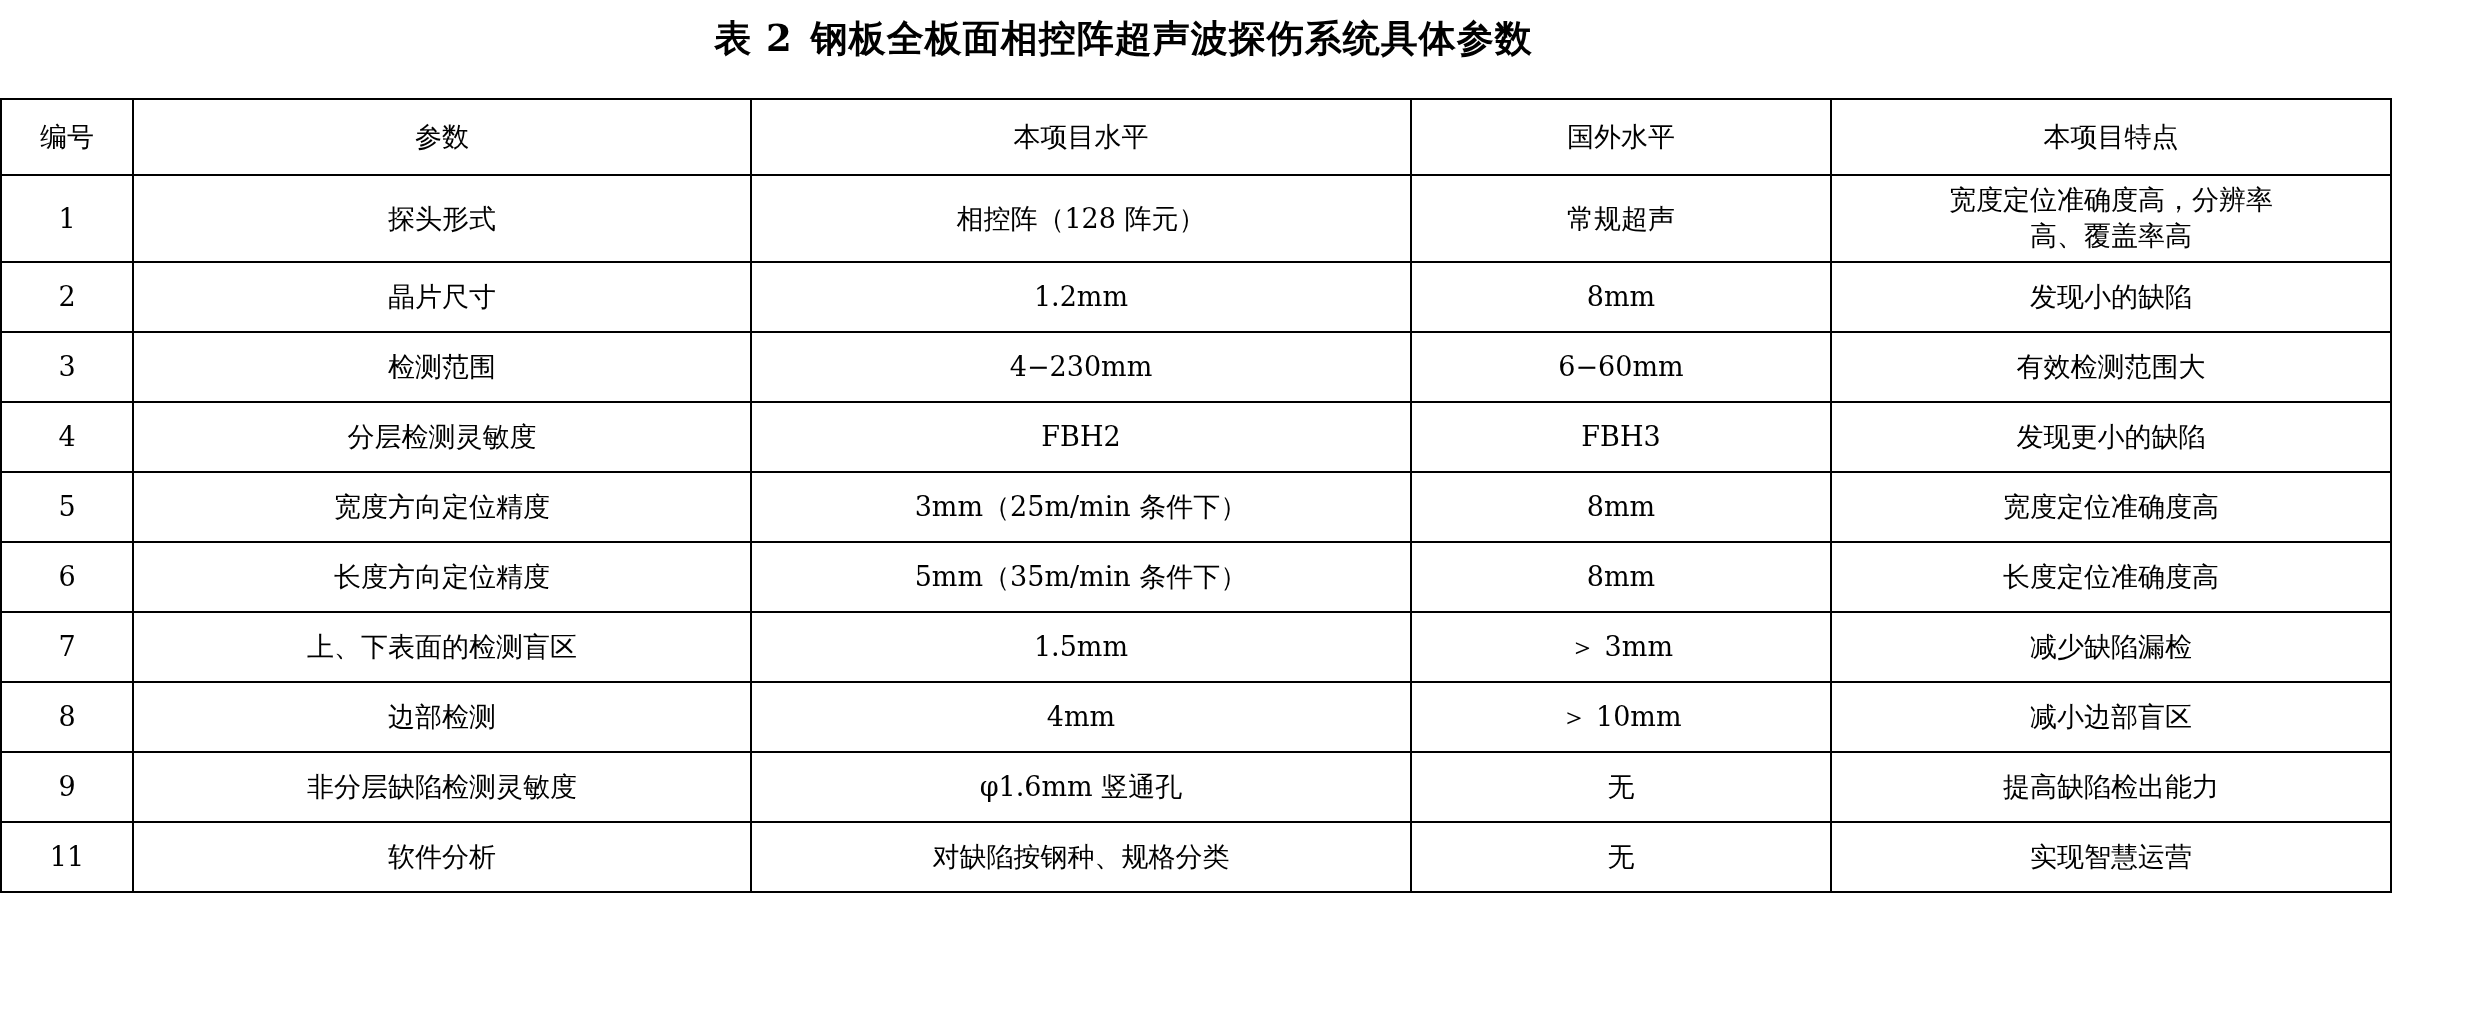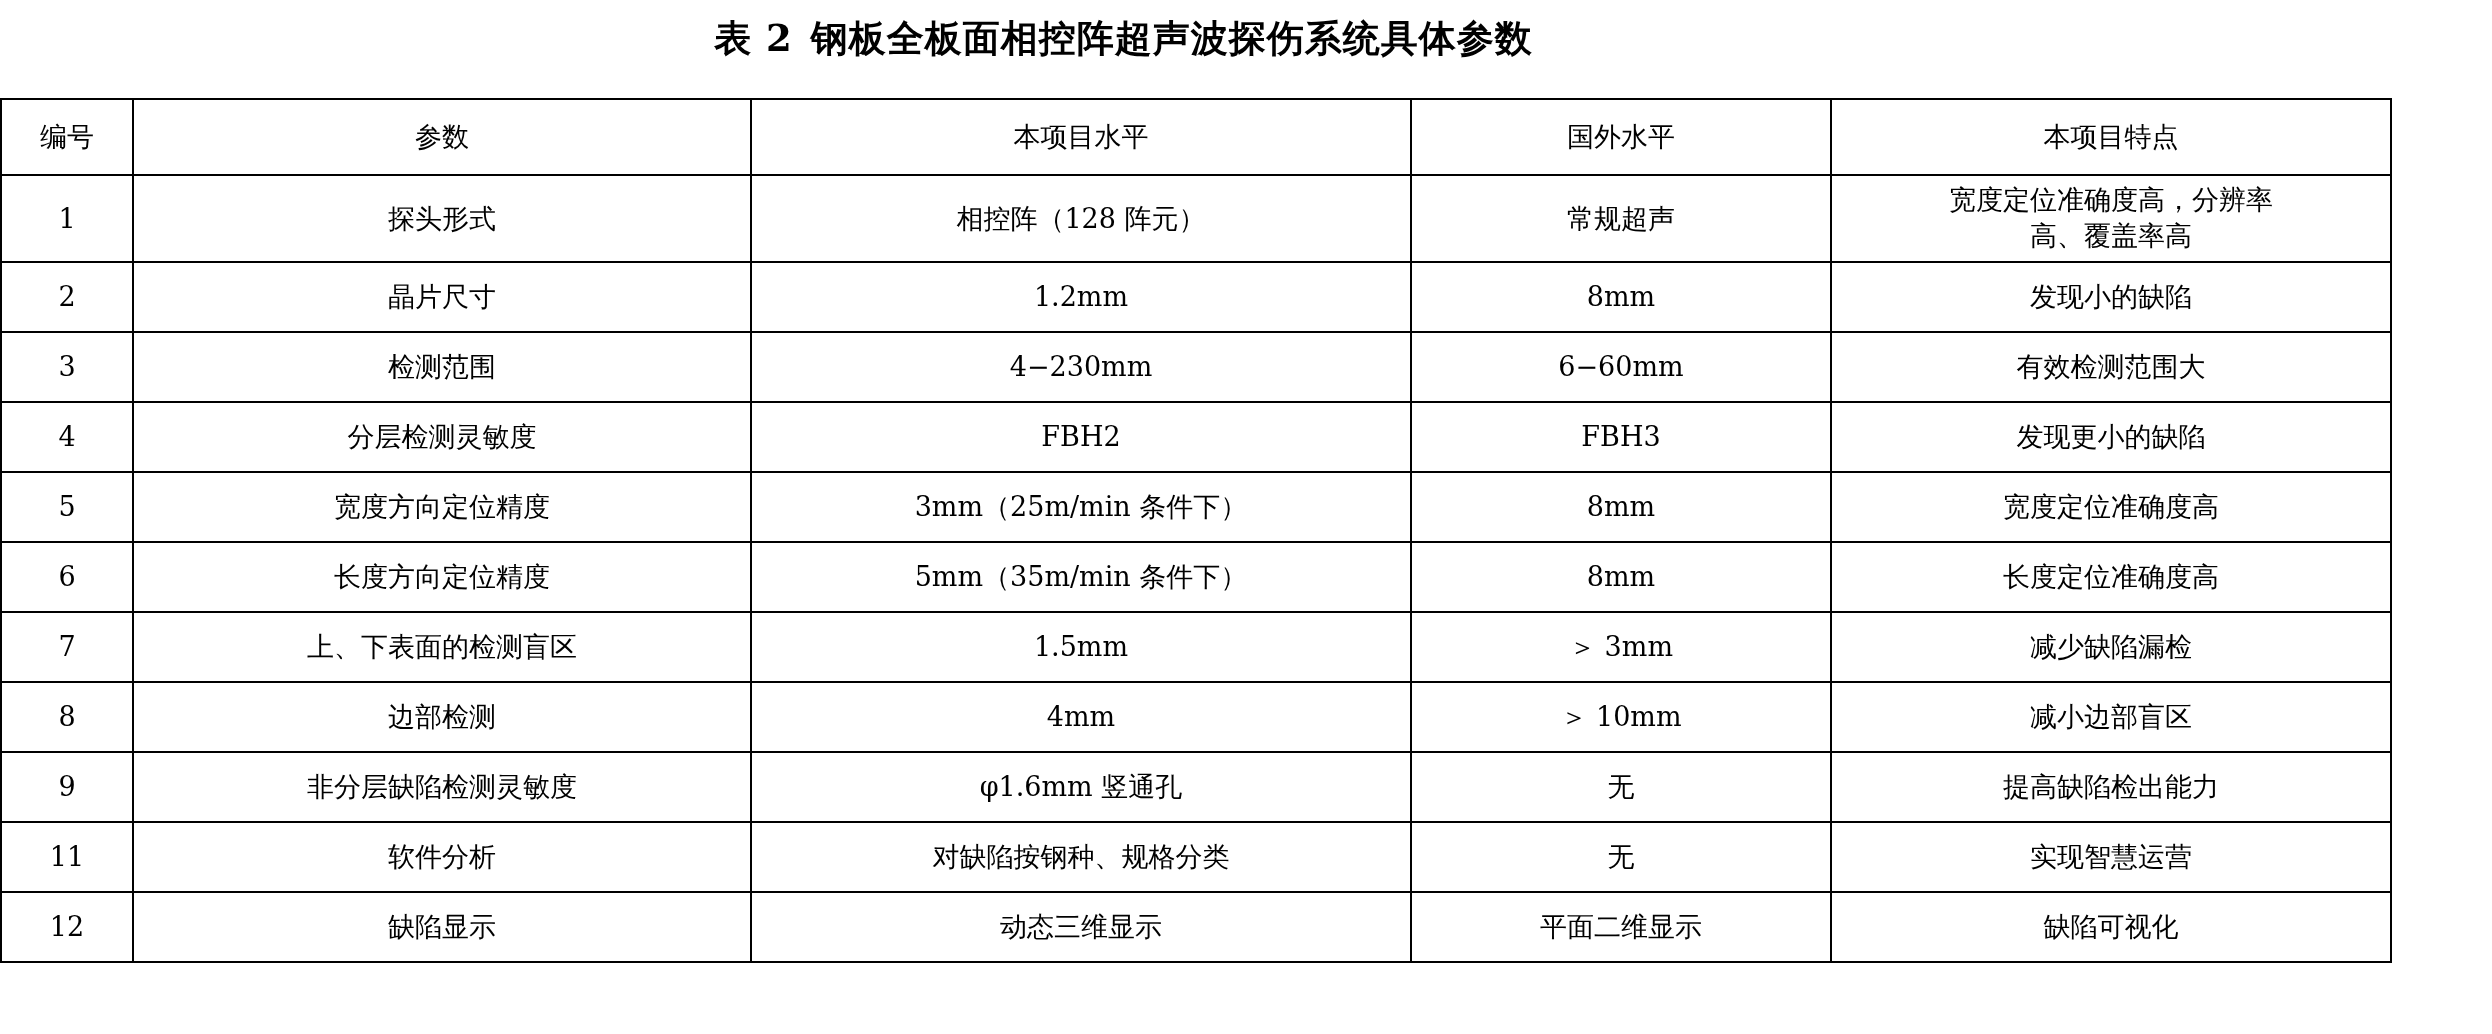--- a/index.html
+++ b/index.html
@@ -162,23 +162,16 @@
         <td>无</td>
         <td>提高缺陷检出能力</td>
       </tr>
       <tr>
         <td>11</td>
         <td>软件分析</td>
         <td>对缺陷按钢种、规格分类</td>
         <td>无</td>
         <td>实现智慧运营</td>
       </tr>
-      <tr>
-        <td>12</td>
-        <td>缺陷显示</td>
-        <td>动态三维显示</td>
-        <td>平面二维显示</td>
-        <td>缺陷可视化</td>
-      </tr>
     </tbody>
   </table>
 
 </div>
 
 </body></html>

